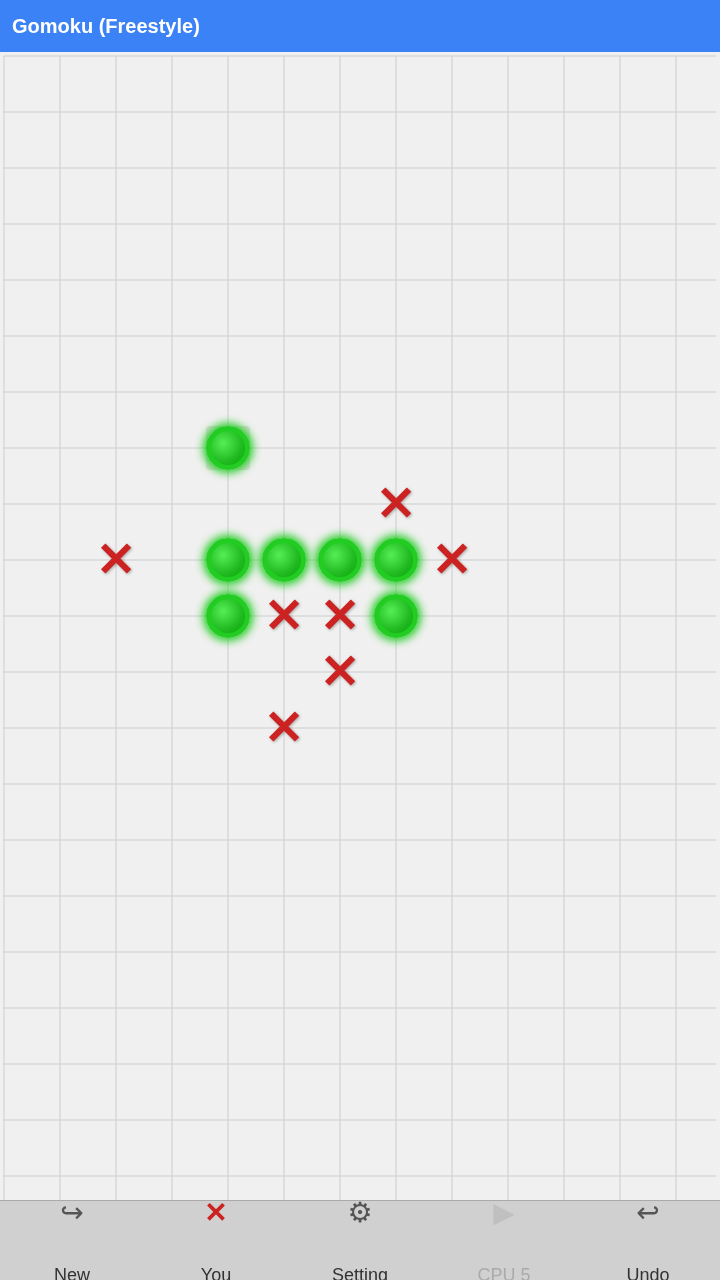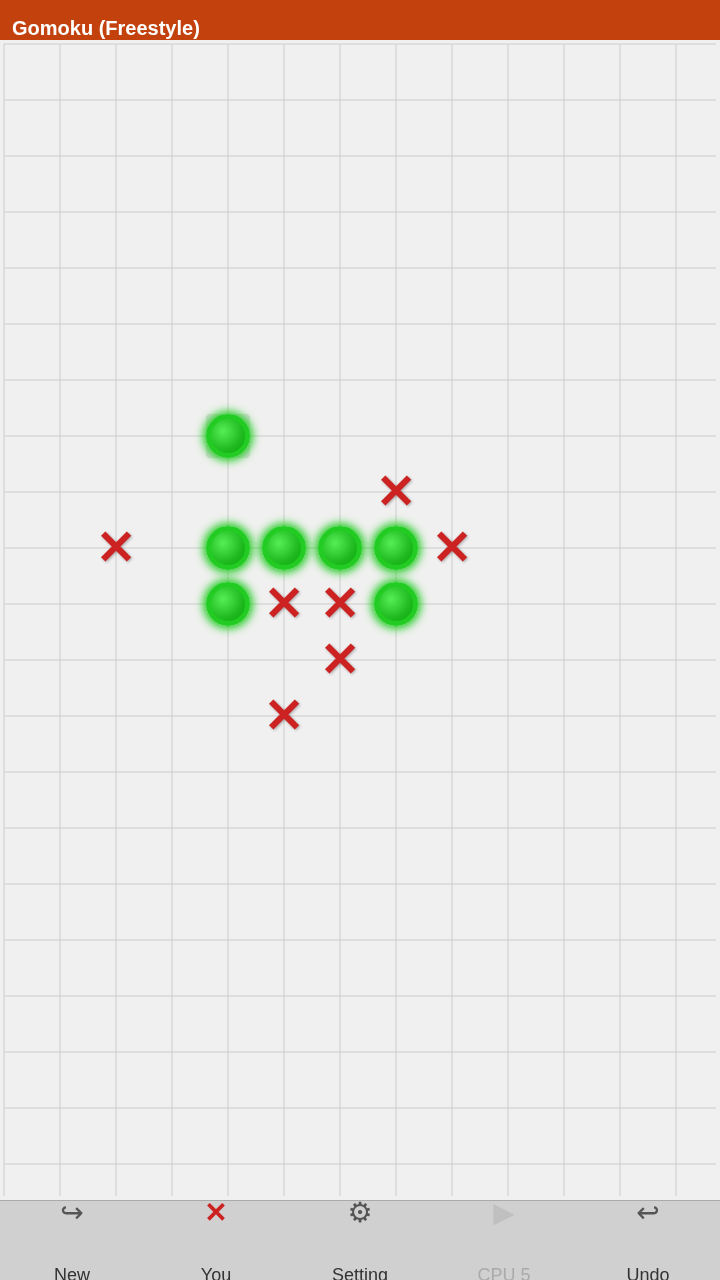--- a/index.html
+++ b/index.html
@@ -8,24 +8,24 @@
       height: 1280px;
       overflow: hidden;
       background: #e8e8e8;
       font-family: Arial, sans-serif;
       position: relative;
     }
 
     
     #titlebar {
       width: 720px;
-      height: 40px;
-      background: #c2410c;
-      display: flex;
-      align-items: flex-end;
+      height: 52px;
+      background: #3b82f6;
+      display: flex;
+      align-items: center;
       padding-left: 12px;
     }
     #titlebar span {
       color: white;
       font-size: 20px;
       font-weight: bold;
     }
 
     
     #board-container {

